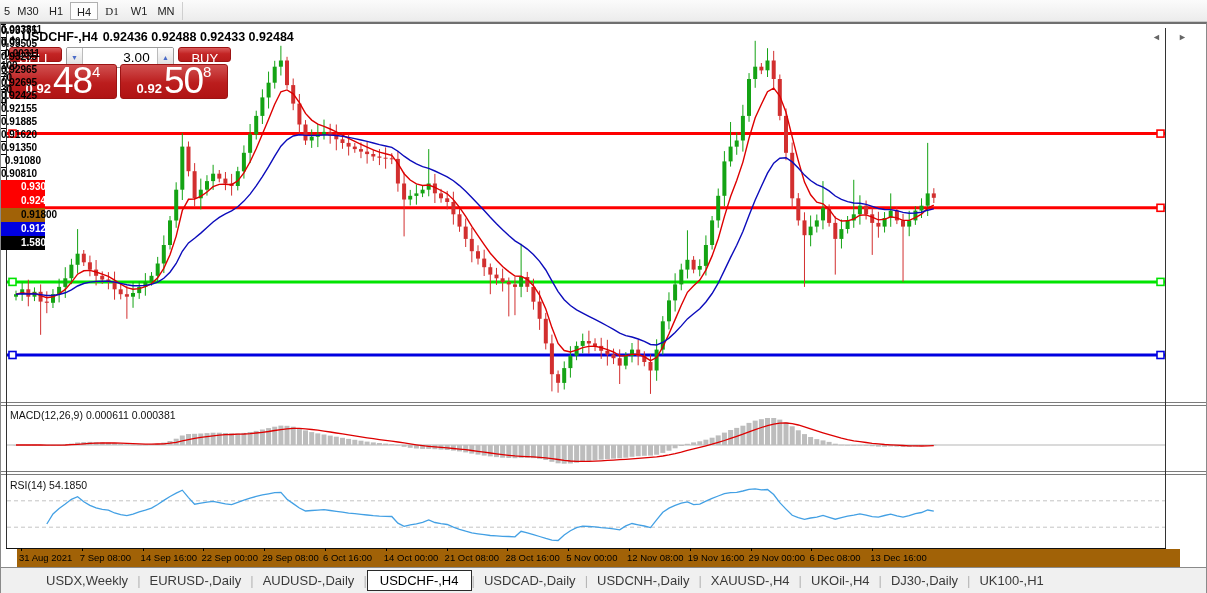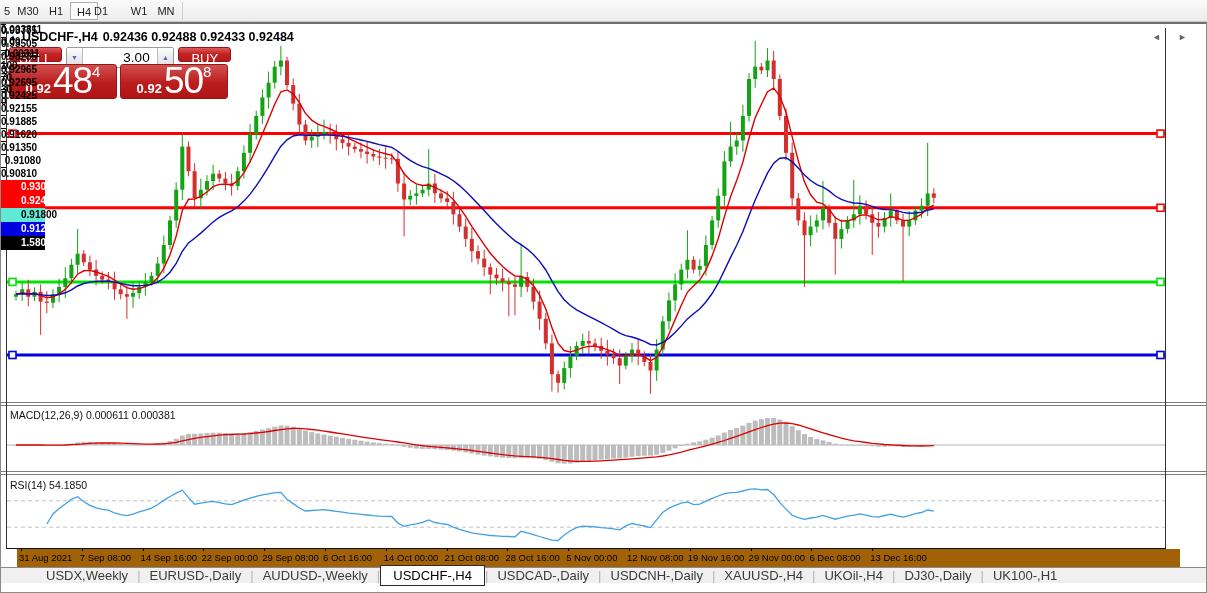--- a/index.html
+++ b/index.html
@@ -67,37 +67,37 @@
   .ind-label { font-size:10.5px; color:#111; white-space:nowrap; }
   .ind-ax { left:1169px; width:42px; height:12px; line-height:12px; font-size:10px;
     font-weight:700; color:#000; white-space:nowrap; }
 
   
   .date-row { left:16px; top:525px; width:1163px; height:18px; background:#a16207; }
   .d-label { position:absolute; top:3px; font-size:9.5px; color:#000; white-space:nowrap; }
   .d-tick { position:absolute; top:-1px; width:1px; height:3px; background:#000; }
 
   
-  .tabbar { left:0; top:543px; width:1205px; height:16px; background:#f0f0f0;
+  .tabbar { left:0; top:543px; width:1205px; height:26px; background:#f0f0f0;
     border-top:1px solid #8a8a8a; display:flex; align-items:center;
     padding-left:36px; font-size:13px; color:#3a3a3a; }
   .tab { padding:2px 9px; cursor:default; white-space:nowrap; }
   .tab.active { background:#fff; border:1px solid #2b2b2b; color:#000; padding:2px 12px; }
   .tab-sep { color:#b5b5b5; }
   .tab-nav { position:absolute; top:8px; font-size:9px; color:#666; }
 </style>
 </head>
 <body>
 
 <div class="toolbar" id="toolbar">
     <div class="tf" style="left: 2px; width: 10px;">5</div>
     <div class="tf" style="left: 14px; width: 28px;">M30</div>
     <div class="tf" style="left: 44px; width: 24px;">H1</div>
     <div class="tf active" style="left: 70px; width: 28px;">H4</div>
-    <div class="tf" style="left: 89px; width: 24px;">D1</div>
+    <div class="tf" style="left: 100px; width: 24px; font-family: Liberation Serif, serif;">D1</div>
     <div class="tf" style="left: 126px; width: 26px;">W1</div>
     <div class="tf" style="left: 152px; width: 28px;">MN</div>
     <div class="tb-sep" style="left: 182px;"></div>
   </div>
 
 <div class="window">
 
   <svg class="pane" id="svg-main" style="left:6px; top:5px;" width="1158" height="373">
       <g>
         <line x1="0" y1="104.6" x2="1158" y2="104.6" stroke="#fe0000" stroke-width="3"></line>
@@ -653,21 +653,21 @@
       <div class="ax-tick" style="top: 279.587px;"></div>
       <div class="ax-label" style="top: 274.087px;">0.91620</div>
       <div class="ax-tick" style="top: 312.799px;"></div>
       <div class="ax-label" style="top: 307.299px;">0.91350</div>
       <div class="ax-tick" style="top: 346.012px;"></div>
       <div class="ax-label" style="top: 340.512px; text-align: right;">0.91080</div>
       <div class="ax-tick" style="top: 379.225px;"></div>
       <div class="ax-label" style="top: 373.725px;">0.90810</div>
       <div class="badge" style="top: 102.595px; background: rgb(254, 0, 0); color: rgb(255, 255, 255);">0.93006</div>
       <div class="badge" style="top: 176.77px; background: rgb(254, 0, 0); color: rgb(255, 255, 255);">0.92403</div>
-      <div class="badge" style="top: 250.945px; background: #5eead4; color: rgb(0, 0, 0);">0.91800</div>
+      <div class="badge" style="top: 250.945px; background: #a16207; color: rgb(0, 0, 0);">0.91800</div>
       <div class="badge" style="top: 324.013px; background: rgb(0, 0, 224); color: rgb(255, 255, 255);">0.91206</div>
       <div class="badge" style="top: 166.806px; background: rgb(0, 0, 0); color: rgb(255, 255, 255);">1.58061</div>
     </div>
   <div id="ind-axis">
       <div class="ind-ax" style="top: 387px;">0.003811</div>
       <div class="ind-ax" style="top: 415px;">0.00</div>
       <div class="ind-ax" style="top: 440px;">-0.00311</div>
       <div class="ind-ax" style="top: 452px;">100</div>
       <div class="ind-ax" style="top: 470px;">70</div>
       <div class="ind-ax" style="top: 497px;">30</div>
@@ -705,21 +705,21 @@
       <div class="d-label" style="left: 792.4px;">6 Dec 08:00</div>
       <div class="d-tick" style="left: 855.2px;"></div>
       <div class="d-label" style="left: 853.2px;">13 Dec 16:00</div>
     </div>
 
   <div class="tabbar" id="tabbar">
       <span class="tab">USDX,Weekly</span>
       <span class="tab-sep">|</span>
       <span class="tab">EURUSD-,Daily</span>
       <span class="tab-sep">|</span>
-      <span class="tab">AUDUSD-,Weekly</span>
+      <span class="tab">AUDUSD-,Daily</span>
       <span class="tab-sep">|</span>
       <span class="tab active">USDCHF-,H4</span>
       <span class="tab-sep">|</span>
       <span class="tab">USDCAD-,Daily</span>
       <span class="tab-sep">|</span>
       <span class="tab">USDCNH-,Daily</span>
       <span class="tab-sep">|</span>
       <span class="tab">XAUUSD-,H4</span>
       <span class="tab-sep">|</span>
       <span class="tab">UKOil-,H4</span>

